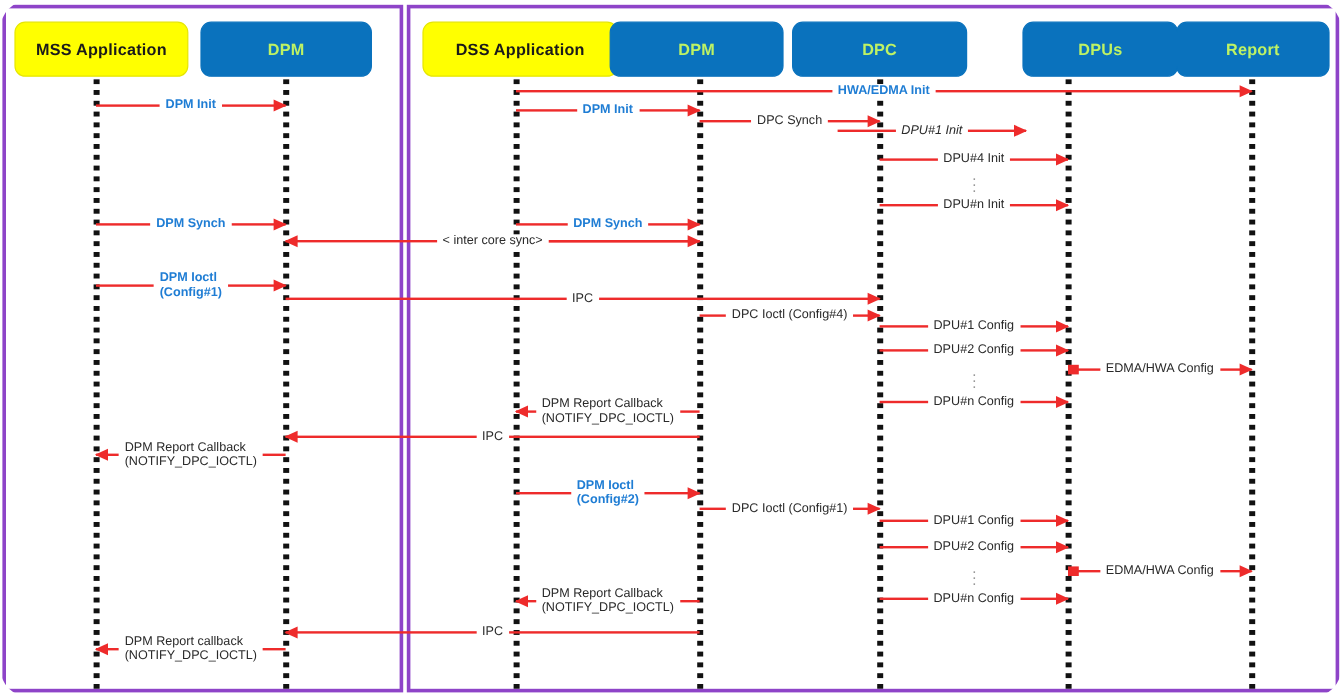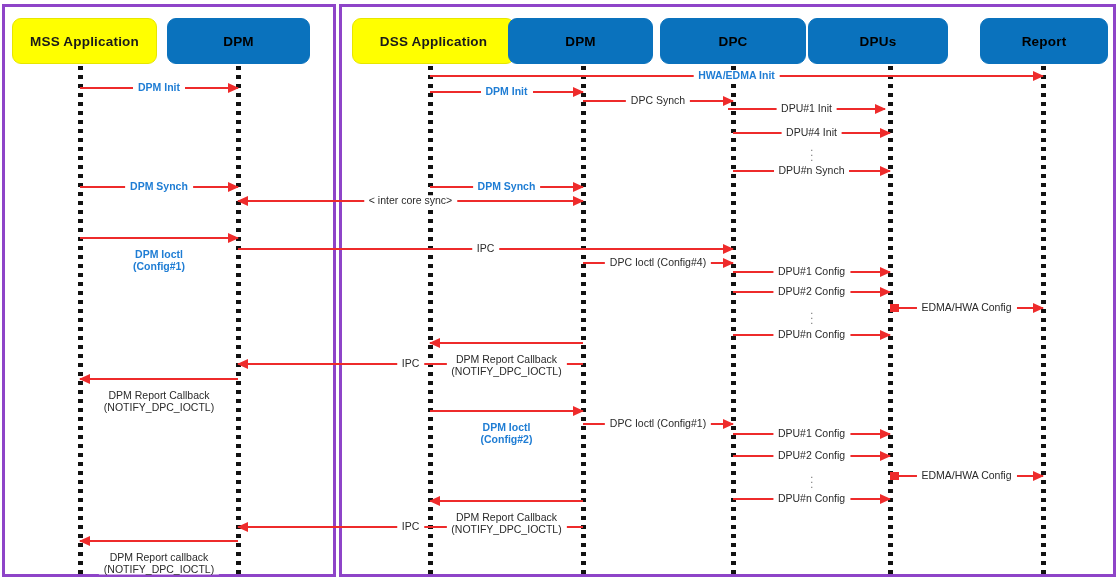--- a/index.html
+++ b/index.html
@@ -7,20 +7,21 @@
     margin: 0; padding: 0;
     background: #ffffff;
     font-family: "Liberation Sans", sans-serif;
   }
   #canvas {
     position: relative;
     width: 1118px;
     height: 581px;
     background: #ffffff;
     overflow: hidden;
+    border-radius: 25px;
   }
   
   .frame {
     position: absolute;
     border: 3px solid #8E44C8;
     background: #ffffff;
   }
   #frame-left  { left: 2px;   top: 4px; width: 334px; height: 573px; }
   #frame-right { left: 339px; top: 4px; width: 777px; height: 573px; }
 
@@ -31,21 +32,21 @@
     border-radius: 9px;
     display: flex;
     align-items: center;
     justify-content: center;
     font-size: 13.5px;
     font-weight: 600;
     letter-spacing: .2px;
     white-space: nowrap;
   }
   .actor-box.yellow { background: #FFFF00; color: #1a1a1a; border: 1px solid #e6e600; }
-  .actor-box.blue   { background: #0A72BD; color: #000000; border: 1px solid #0A72BD; }
+  .actor-box.blue   { background: #0A72BD; color: #bef264; border: 1px solid #0A72BD; }
 
   
   .lifeline {
     position: absolute;
     width: 5px;
     background-image: linear-gradient(to bottom,
         #111 0px, #111 4px, rgba(0,0,0,0) 4px, rgba(0,0,0,0) 9px);
     background-size: 5px 9px;
     background-repeat: repeat-y;
   }
@@ -66,26 +67,25 @@
   .msg .label {
     position: absolute;
     left: 50%;
     top: 50%;
     transform: translate(-50%, -50%);
     background: #ffffff;
     padding: 0 5px;
     font-size: 10.5px;
     line-height: 11.5px;
     white-space: nowrap;
-    text-align: center;
     color: #2a2a2a;
     z-index: 3;
   }
   .msg .label.blue { color: #1F7DD4; font-weight: bold; }
-  .msg .label.two-line { white-space: pre-line; margin-top: 22px; }
+  .msg .label.two-line { white-space: pre-line; }
 
   .msg .head {
     position: absolute;
     top: 8px;
     width: 0; height: 0;
     border-top: 5.5px solid transparent;
     border-bottom: 5.5px solid transparent;
     z-index: 2;
   }
   .msg.to-right .head {
@@ -129,21 +129,21 @@
 
   <div class="frame" id="frame-left"></div>
   <div class="frame" id="frame-right"></div>
 
   <div id="actors-layer">
       <div class="actor-box yellow" style="left: 12px; top: 18px; width: 145px;">MSS Application</div>
       <div class="actor-box blue" style="left: 167px; top: 18px; width: 143px;">DPM</div>
       <div class="actor-box yellow" style="left: 352px; top: 18px; width: 163px;">DSS Application</div>
       <div class="actor-box blue" style="left: 508px; top: 18px; width: 145px;">DPM</div>
       <div class="actor-box blue" style="left: 660px; top: 18px; width: 146px;">DPC</div>
-      <div class="actor-box blue" style="left: 808px; top: 18px; width: 140px;">DPUs</div>
+      <div class="actor-box blue" style="left: 852px; top: 18px; width: 130px;">DPUs</div>
       <div class="actor-box blue" style="left: 980px; top: 18px; width: 128px;">Report</div>
     </div>
   <div id="lifelines-layer">
       <div class="lifeline" style="left: 78px; top: 66px; height: 508px;"></div>
       <div class="lifeline" style="left: 236px; top: 66px; height: 508px;"></div>
       <div class="lifeline" style="left: 428px; top: 66px; height: 508px;"></div>
       <div class="lifeline" style="left: 581px; top: 66px; height: 508px;"></div>
       <div class="lifeline" style="left: 731px; top: 66px; height: 508px;"></div>
       <div class="lifeline" style="left: 888px; top: 66px; height: 508px;"></div>
       <div class="lifeline" style="left: 1041px; top: 66px; height: 508px;"></div>
@@ -162,34 +162,34 @@
       <div class="msg to-right" style="left: 430px; width: 153px; top: 84px;">
         <div class="line"></div>
         <div class="head"></div>
         <div class="label blue">DPM Init</div>
       </div>
       <div class="msg to-right" style="left: 583px; width: 150px; top: 93px;">
         <div class="line"></div>
         <div class="head"></div>
         <div class="label">DPC Synch</div>
       </div>
-      <div class="msg to-right" style="left: 728px; width: 157px; top: 101px;">
+      <div class="msg to-right" style="left: 698px; width: 157px; top: 101px; font-style: italic;">
         <div class="line"></div>
         <div class="head"></div>
         <div class="label">DPU#1  Init</div>
       </div>
       <div class="msg to-right" style="left: 733px; width: 157px; top: 125px;">
         <div class="line"></div>
         <div class="head"></div>
         <div class="label">DPU#4  Init</div>
       </div>
       <div class="msg to-right" style="left: 733px; width: 157px; top: 163px;">
         <div class="line"></div>
         <div class="head"></div>
-        <div class="label">DPU#n  Synch</div>
+        <div class="label">DPU#n  Init</div>
       </div>
       <div class="msg to-right" style="left: 80px; width: 158px; top: 179px;">
         <div class="line"></div>
         <div class="head"></div>
         <div class="label blue">DPM Synch</div>
       </div>
       <div class="msg to-right" style="left: 430px; width: 153px; top: 179px;">
         <div class="line"></div>
         <div class="head"></div>
         <div class="label blue">DPM Synch</div>

